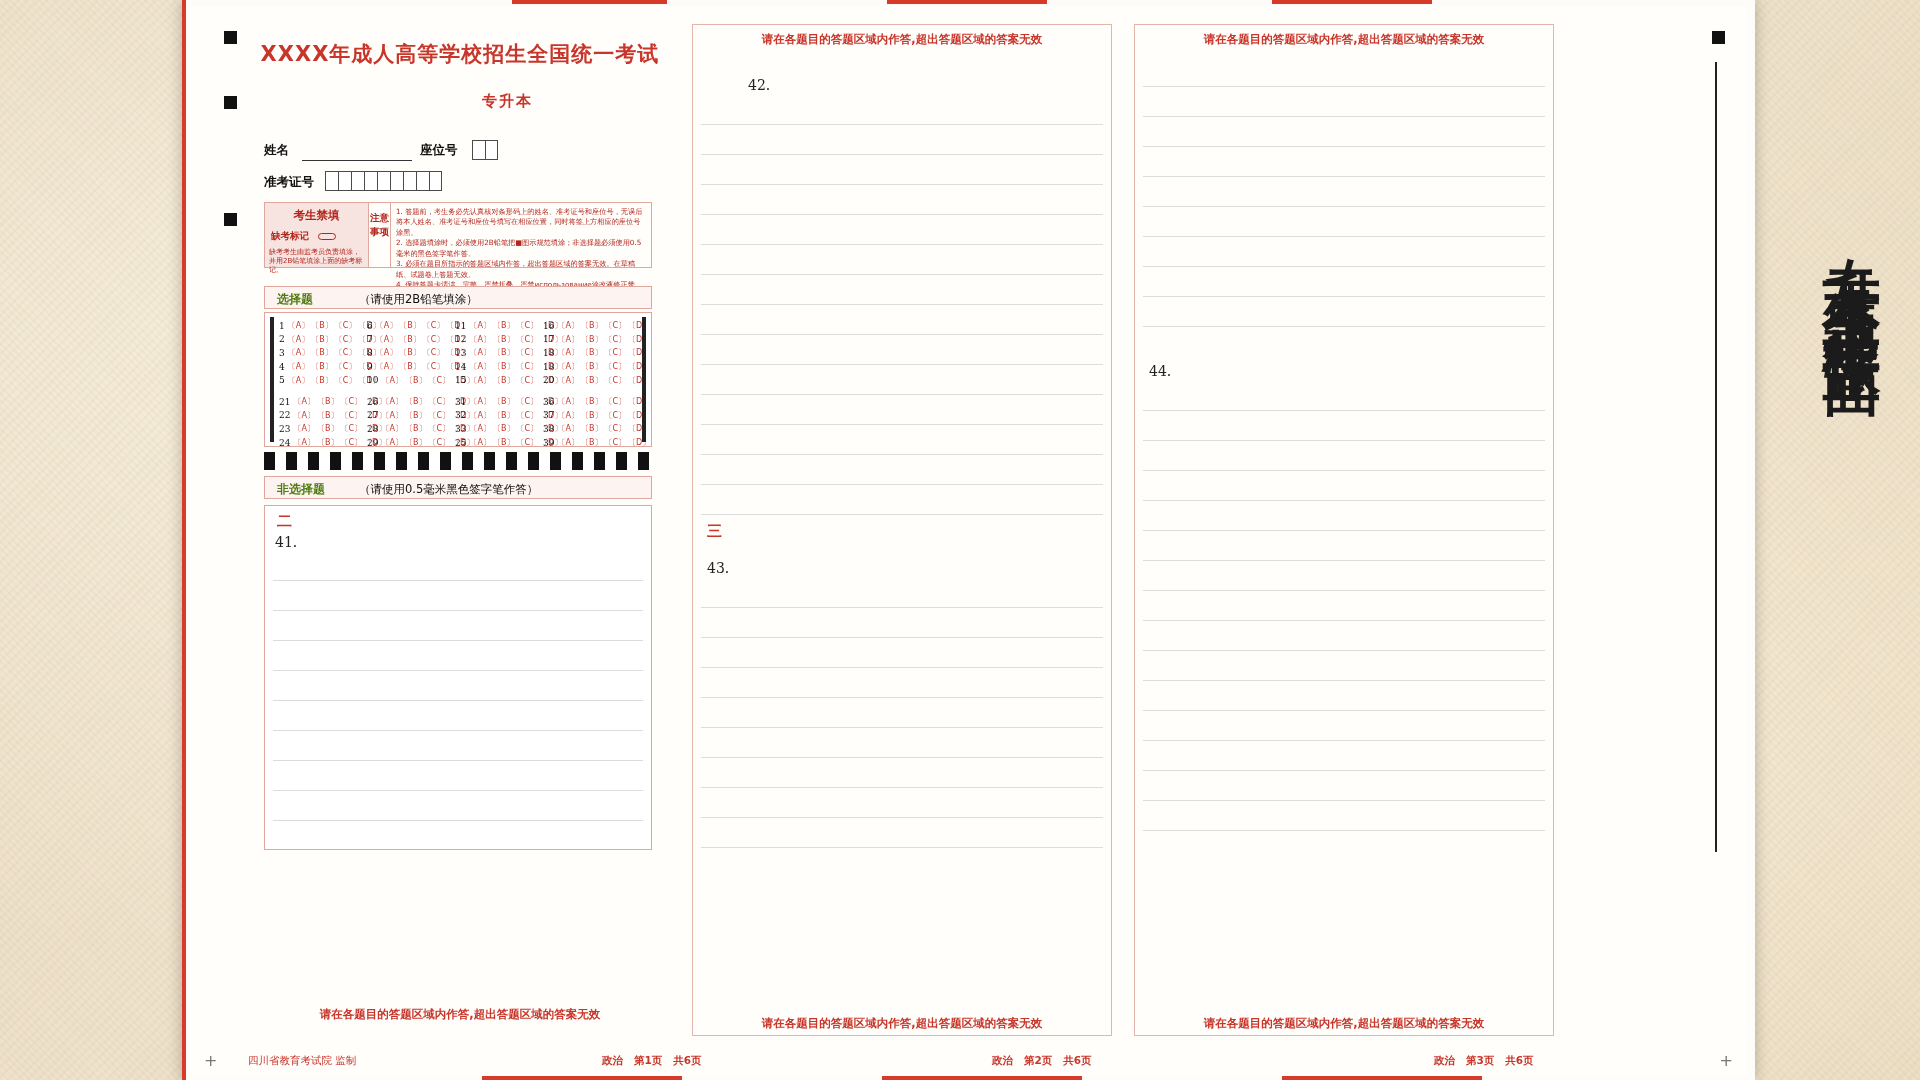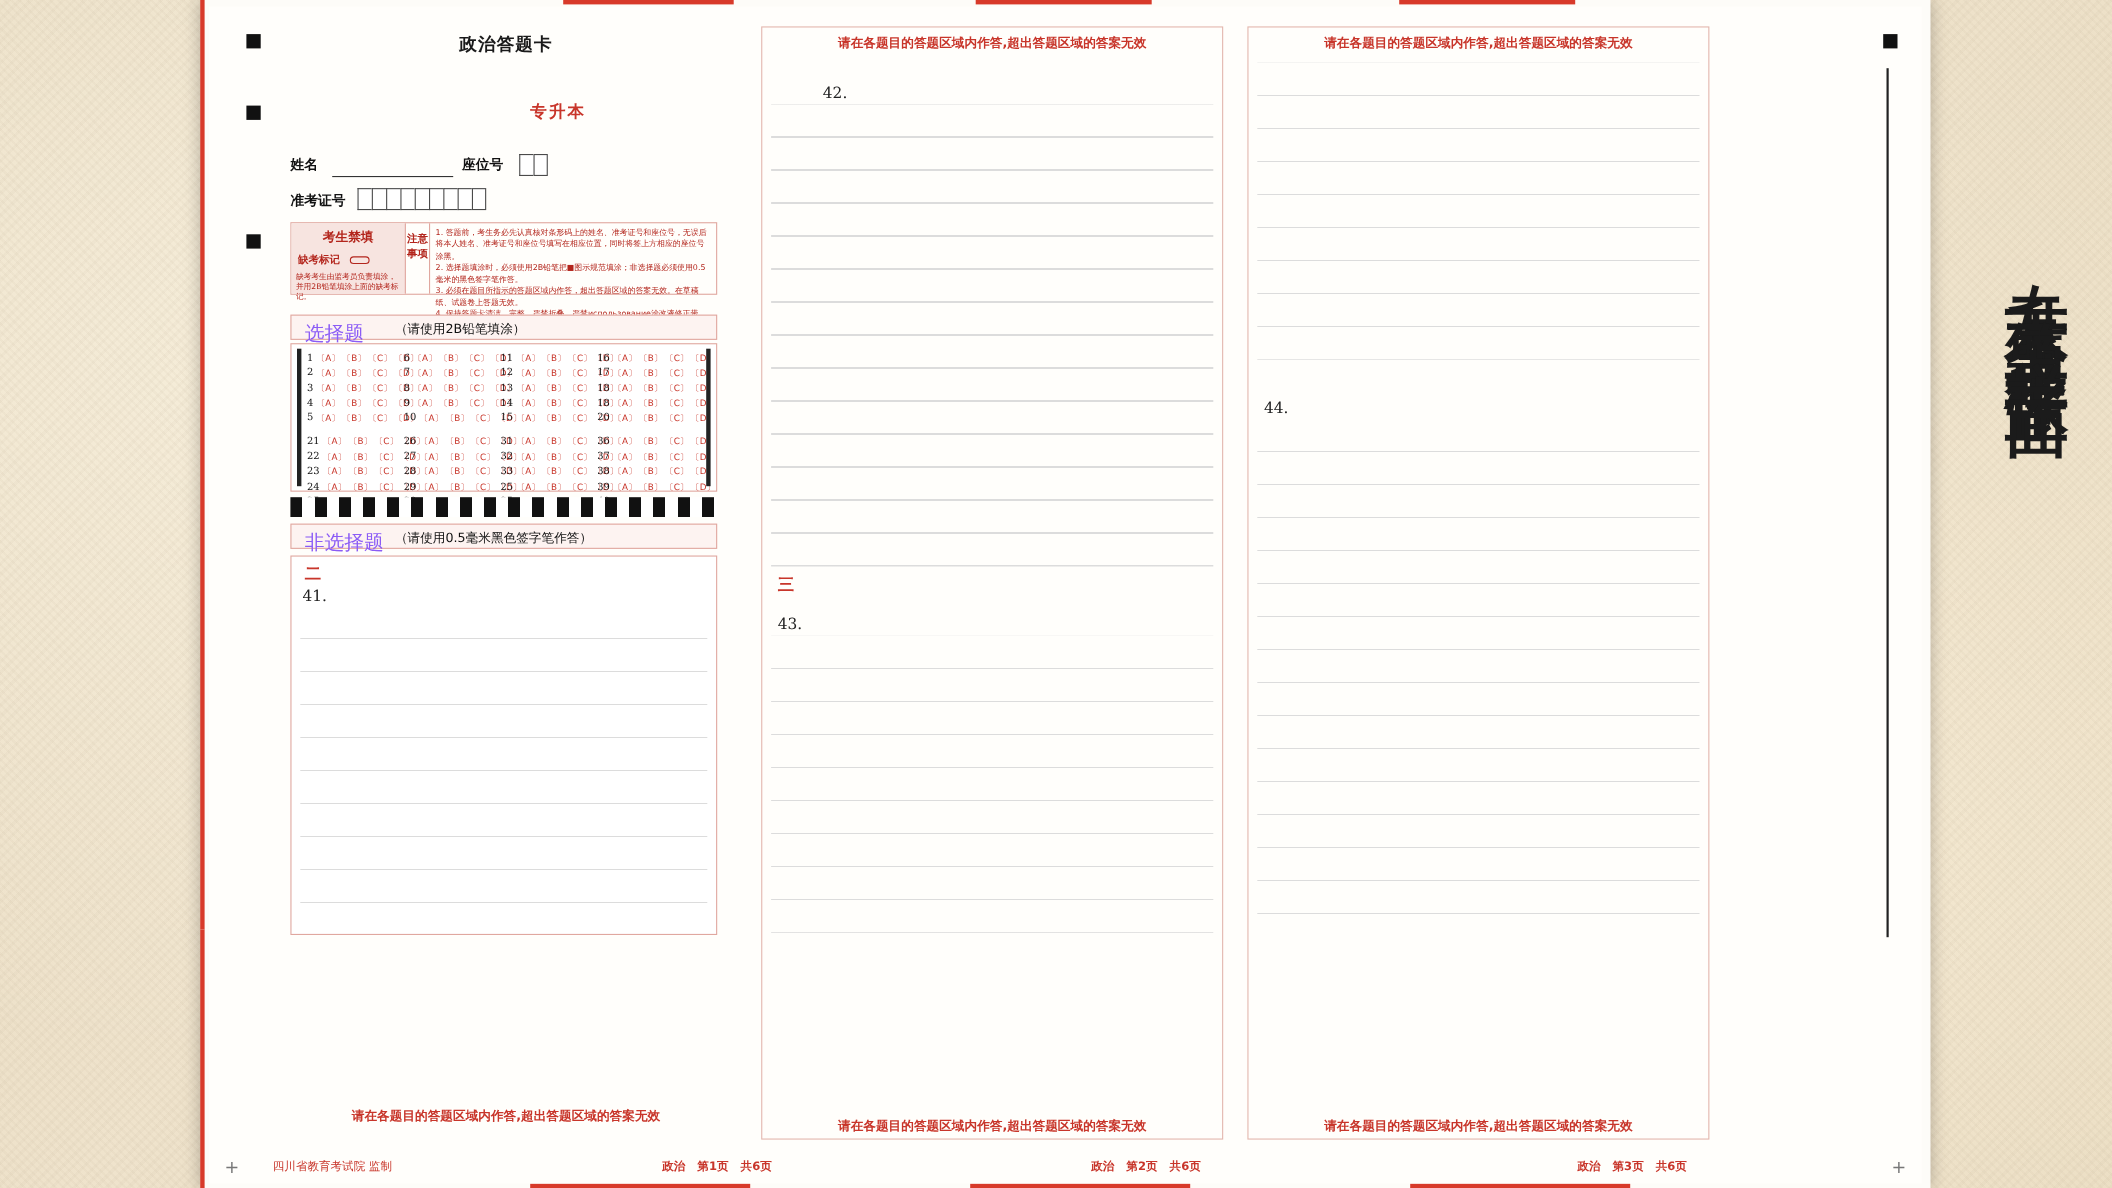--- a/index.html
+++ b/index.html
@@ -273,21 +273,21 @@
     position: absolute;
     left: 14px;
     width: 388px;
     height: 23px;
     border: 1px solid #e0a79f;
     background: #fdf3f1;
   }
   .sec-bar .t1 {
     position: absolute; left: 12px; top: 4px;
     font-family: "DejaVu Sans", sans-serif;
-    font-size: 18px; font-weight: 400; color: #8b5cf6;
+    font-size: 12px; font-weight: 700; color: #4d7c0f;
   }
   .sec-bar .t2 {
     position: absolute; left: 94px; top: 5px;
     font-family: "DejaVu Sans", sans-serif;
     font-size: 11.5px; color: #111;
   }
 
   
   .bubble-box {
     position: absolute;
@@ -396,21 +396,21 @@
 
     <div class="align-sq" style="left:34px; top:25px;"></div>
     <div class="align-sq" style="left:34px; top:90px;"></div>
     <div class="align-sq" style="left:34px; top:207px;"></div>
     <div class="align-sq" style="right:22px; top:25px;"></div>
 
     <div class="vbar" style="right:30px; top:56px; height:790px;"></div>
 
     <div class="col col1">
 
-      <div class="title-sub">政治答题卡</div>
+      <div class="title-main">XXXX年成人高等学校招生全国统一考试</div>
       <div class="title-level">专升本</div>
 
       <div class="field-label" style="left:14px; top:118px;">姓名</div>
       <div class="field-line" style="left:52px; top:136px; width:110px;"></div>
 
       <div class="field-label" style="left:170px; top:118px;">座位号</div>
       <div class="boxrow" style="left:222px; top:116px;">
         <div class="cell"></div>
         <div class="cell"></div>
       </div>

